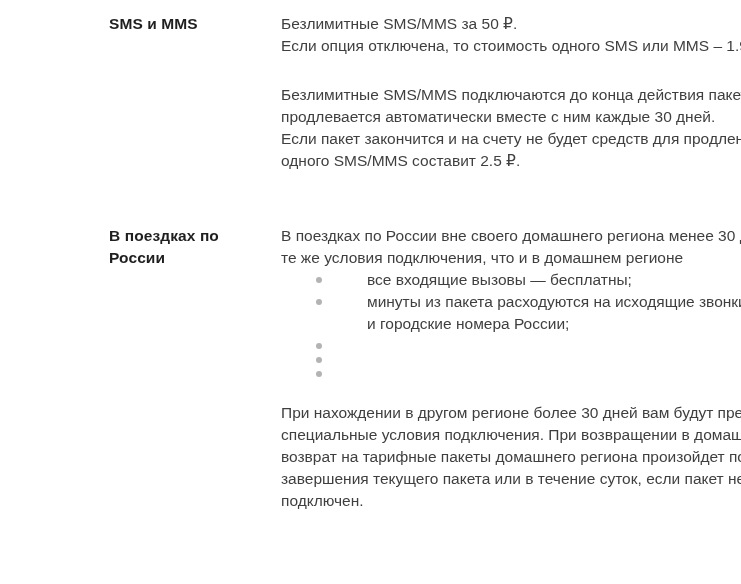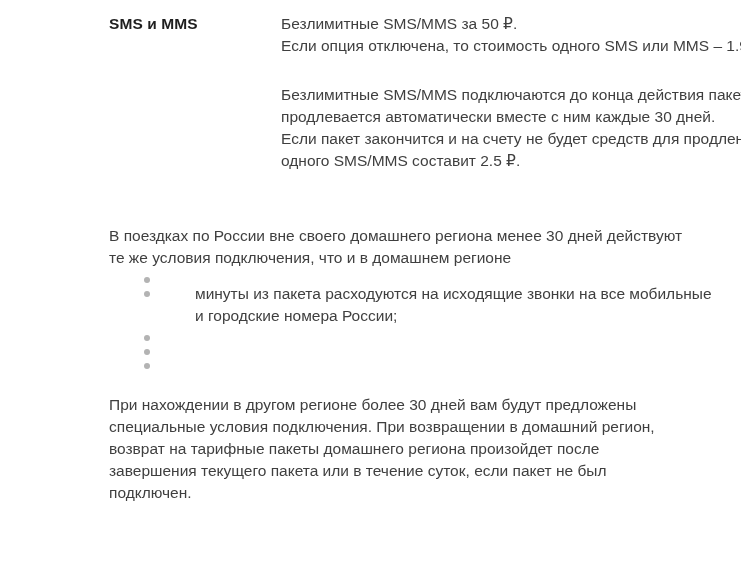--- a/index.html
+++ b/index.html
@@ -87,26 +87,28 @@
       <p class="para">Безлимитные SMS/MMS за 50 ₽.
 Если опция отключена, то стоимость одного SMS или MMS – 1.9 ₽.</p>
       <p class="para para-gap">Безлимитные SMS/MMS подключаются до конца действия пакета и
 продлевается автоматически вместе с ним каждые 30 дней.
 Если пакет закончится и на счету не будет средств для продления, стоимость
 одного SMS/MMS составит 2.5 ₽.</p>
     </div>
   </section>
 
   <section class="row row-travel">
+    <div class="label">В поездках по России</div>
     <div class="content">
       <p class="para">В поездках по России вне своего домашнего региона менее 30 дней действуют
 те же условия подключения, что и в домашнем регионе</p>
       <ul class="bullets">
         <li>
           <span class="dot"></span>
+          <span class="btext">все входящие вызовы — бесплатны;</span>
         </li>
         <li>
           <span class="dot"></span>
           <span class="btext">минуты из пакета расходуются на исходящие звонки на все мобильные
 и городские номера России;</span>
         </li>
         <li>
           <span class="dot"></span>
         </li>
         <li>

